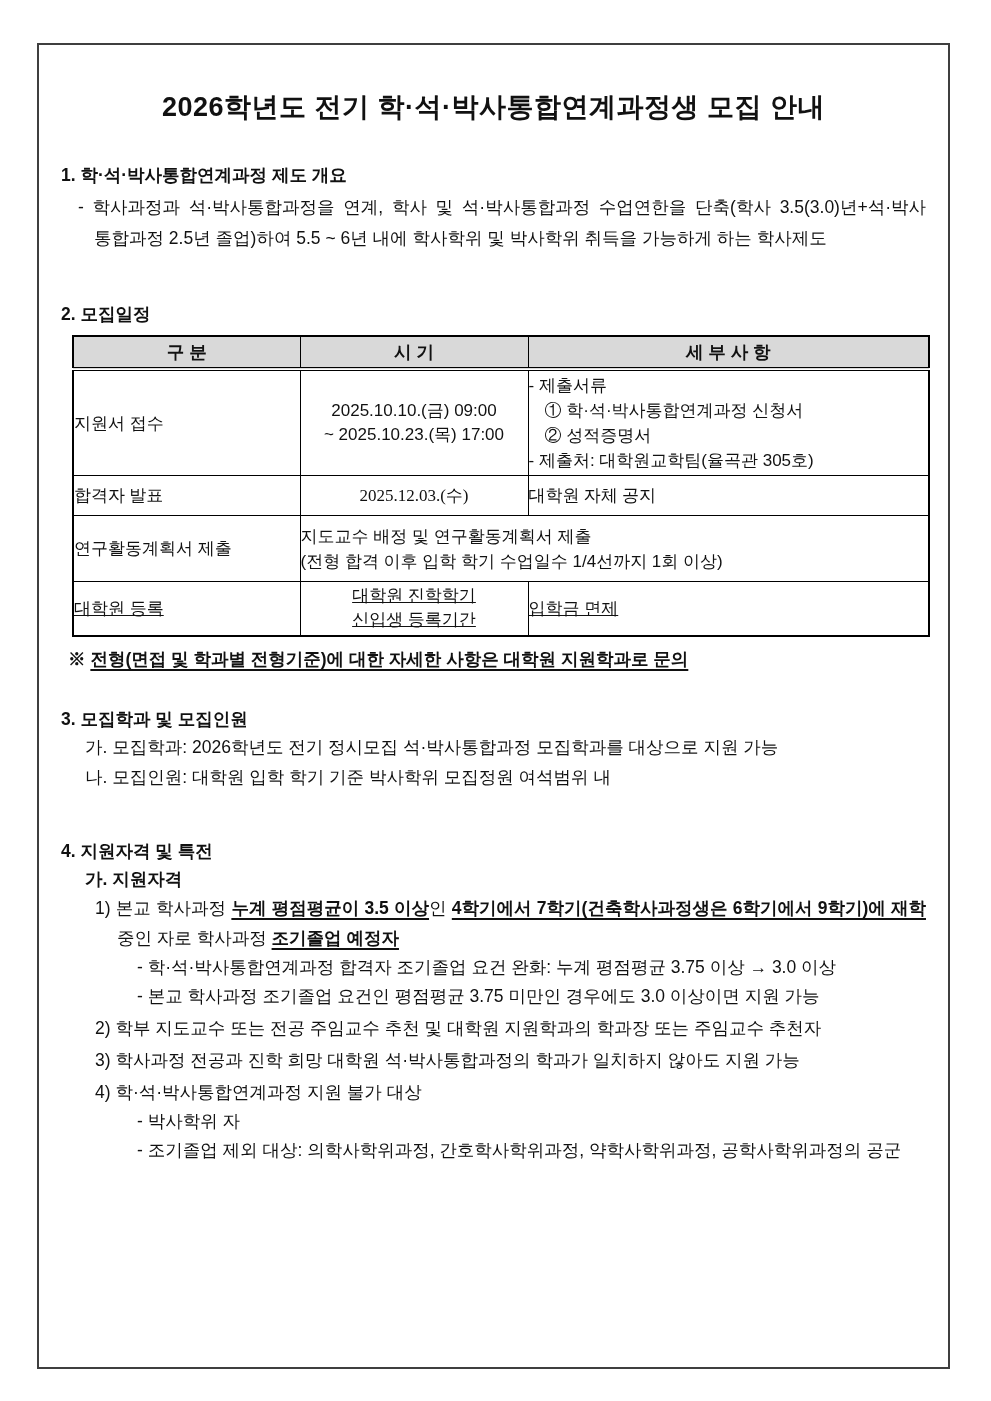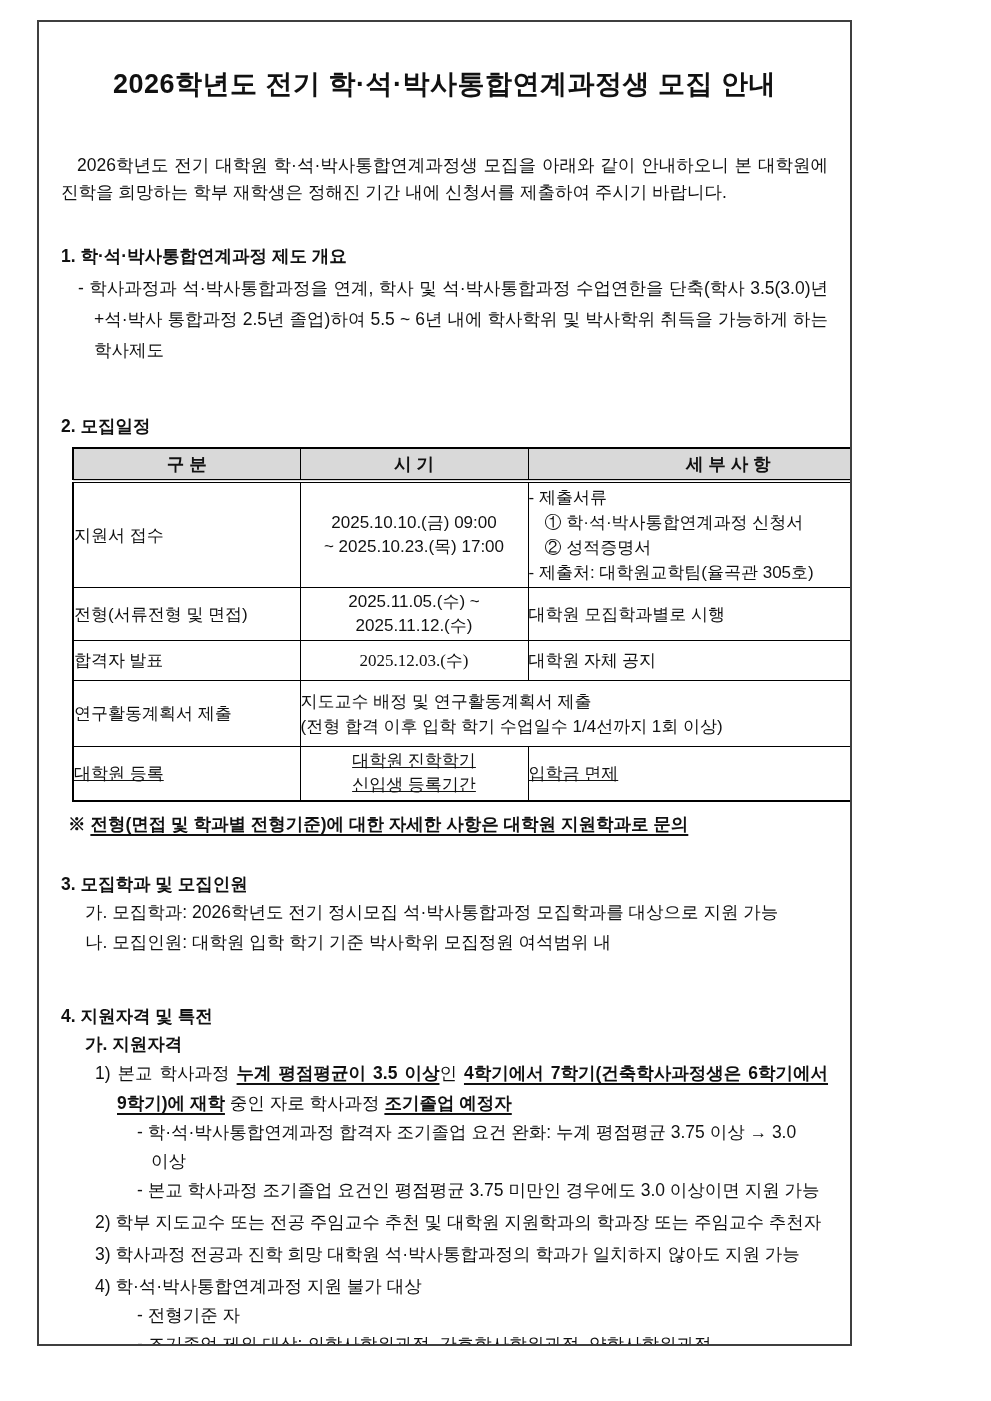--- a/index.html
+++ b/index.html
@@ -2,21 +2,21 @@
 <html lang="ko"><head>
 <meta charset="utf-8">
 <style>
   html,body{margin:0;padding:0;}
   body{
     width:991px;height:1401px;background:#ffffff;position:relative;
     font-family:"Liberation Sans",sans-serif;color:#111;
     -webkit-font-smoothing:antialiased;
   }
   .sheet{
-    position:absolute;left:37px;top:20px;width:815px;height:1326px;
+    position:absolute;left:37px;top:43px;width:913px;height:1326px;
     border:2px solid #3f3f3f;box-sizing:border-box;padding:0 22px;
     overflow:hidden;background:#fff;
   }
   .doc-title{
     margin-top:44px;text-align:center;font-size:27px;font-weight:bold;
     letter-spacing:0.5px;word-break:keep-all;
   }
   .intro{
     margin-top:50px;font-size:17.5px;line-height:27px;text-align:justify;
     text-indent:16px;word-break:keep-all;
@@ -70,21 +70,20 @@
     text-align:justify;word-break:keep-all;
   }
 </style>
 </head>
 <body>
 
 <div class="sheet">
 
   <div class="doc-title">2026학년도 전기 학·석·박사통합연계과정생 모집 안내</div>
 
-  <p class="intro">2026학년도 전기 대학원 학·석·박사통합연계과정생 모집을 아래와 같이 안내하오니 본 대학원에 진학을 희망하는 학부 재학생은 정해진 기간 내에 신청서를 제출하여 주시기 바랍니다.</p>
 
   <div class="sec-heading s1-heading">1. 학·석·박사통합연계과정 제도 개요</div>
   <div class="s1-item">- 학사과정과 석·박사통합과정을 연계, 학사 및 석·박사통합과정 수업연한을 단축(학사 3.5(3.0)년+석·박사 통합과정 2.5년 졸업)하여 5.5 ~ 6년 내에 학사학위 및 박사학위 취득을 가능하게 하는 학사제도</div>
 
   <div class="sec-heading s2-heading">2. 모집일정</div>
 
   <table class="schedule">
     <colgroup>
         <col class="c1">
         <col class="c2">
@@ -102,30 +101,20 @@
         <td class="lab">지원서 접수</td>
         <td class="per">
           <div>2025.10.10.(금) 09:00</div>
           <div>~  2025.10.23.(목) 17:00</div>
         </td>
         <td class="det">
           <div>- 제출서류</div>
           <div class="ind1">① 학·석·박사통합연계과정 신청서</div>
           <div class="ind1">② 성적증명서</div>
           <div>- 제출처: 대학원교학팀(율곡관 305호)</div>
-        </td>
-      </tr>
-      <tr style="height:52px;">
-        <td class="lab">전형(서류전형 및 면접)</td>
-        <td class="per">
-          <div>2025.11.05.(수) ~</div>
-          <div>2025.11.12.(수)</div>
-        </td>
-        <td class="det">
-          <div>대학원 모집학과별로 시행</div>
         </td>
       </tr>
       <tr style="height:40px;font-family:Liberation Serif, serif;">
         <td class="lab">합격자 발표</td>
         <td class="per">
           <div>2025.12.03.(수)</div>
         </td>
         <td class="det">
           <div>대학원 자체 공지</div>
         </td>
@@ -161,16 +150,16 @@
 
   <div class="s4-num"><span>1) 본교 학사과정 </span><span class="bu">누계 평점평균이 3.5 이상</span><span>인 </span><span class="bu">4학기에서 7학기(건축학사과정생은 6학기에서 9학기)에 재학</span><span> 중인 자로 학사과정 </span><span class="bu">조기졸업 예정자</span></div>
 
   <div class="s4-dash">- 학·석·박사통합연계과정 합격자 조기졸업 요건 완화: 누계 평점평균 3.75 이상 → 3.0 이상</div>
   <div class="s4-dash">- 본교 학사과정 조기졸업 요건인 평점평균 3.75 미만인 경우에도 3.0 이상이면 지원 가능</div>
 
   <div class="s4-num">2) 학부 지도교수 또는 전공 주임교수 추천 및 대학원 지원학과의 학과장 또는 주임교수 추천자</div>
   <div class="s4-num">3) 학사과정 전공과 진학 희망 대학원 석·박사통합과정의 학과가 일치하지 않아도 지원 가능</div>
   <div class="s4-num">4) 학·석·박사통합연계과정 지원 불가 대상</div>
 
-  <div class="s4-dash">- 전형기준 자</div>
+  <div class="s4-dash">- 박사학위 자</div>
   <div class="s4-dash">- 조기졸업 제외 대상: 의학사학위과정, 간호학사학위과정, 약학사학위과정, 공학사학위과정의 공군</div>
 
 </div>
 
 </body></html>

